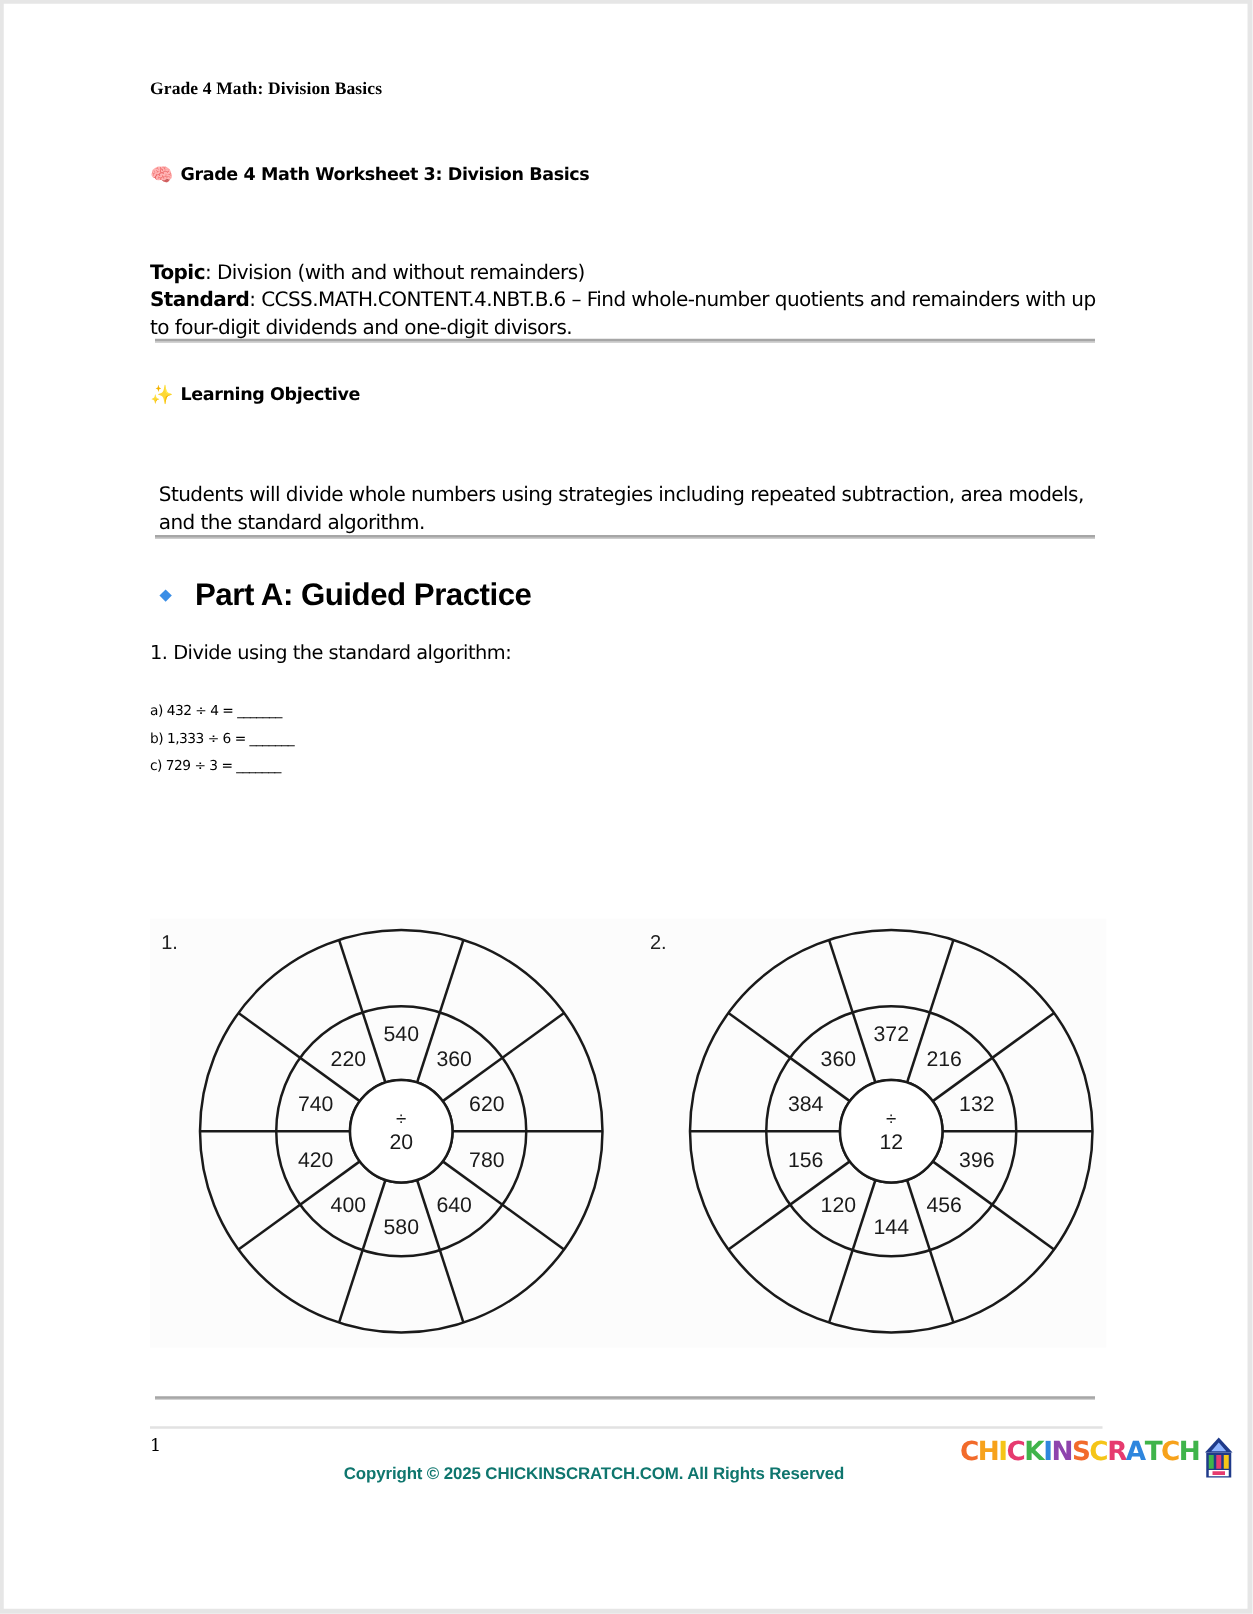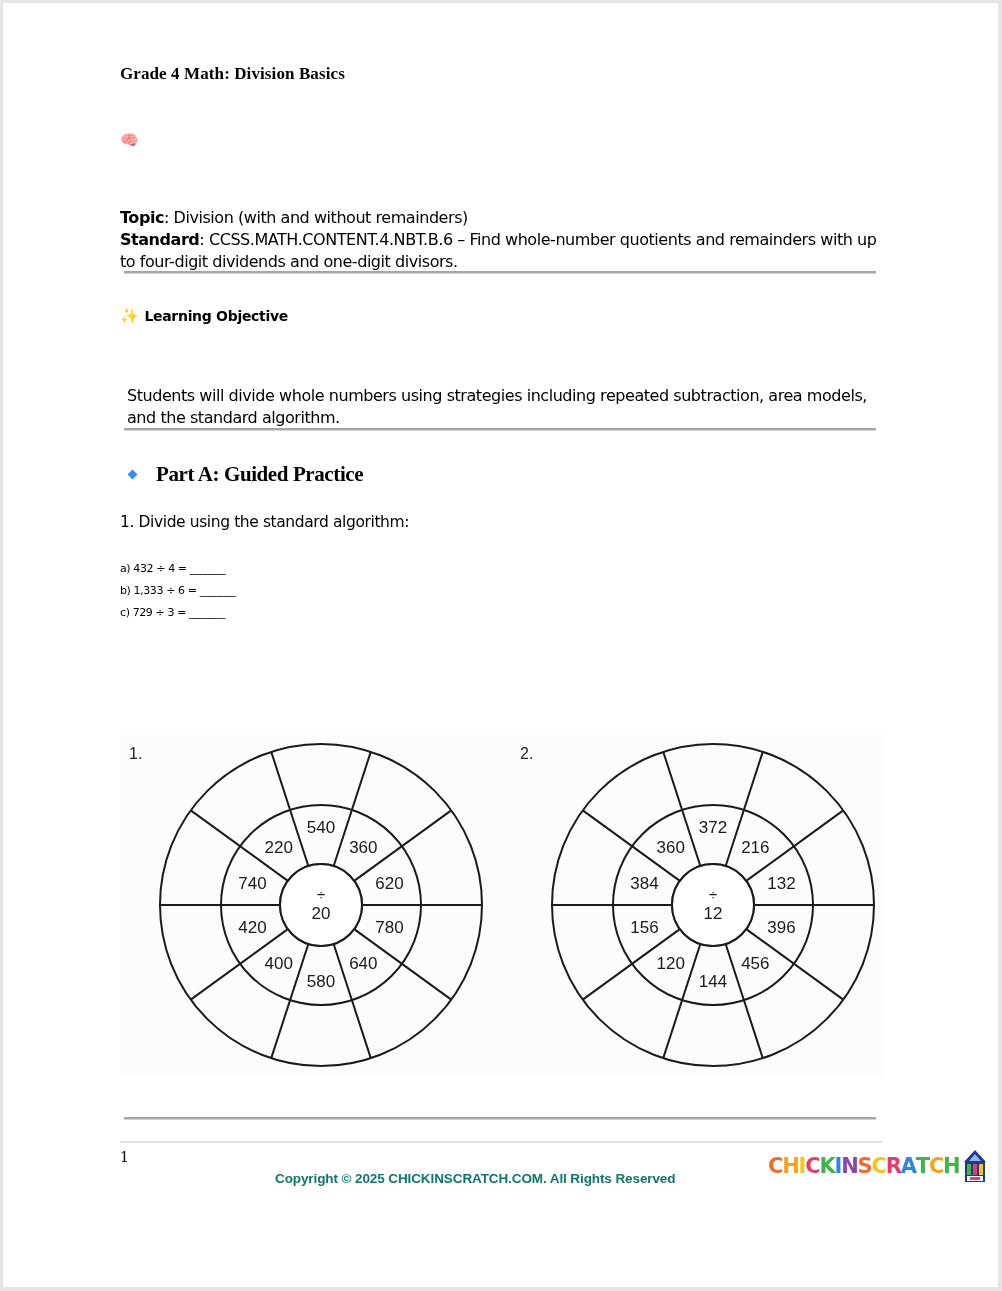--- a/index.html
+++ b/index.html
@@ -15,21 +15,21 @@
       position: absolute;
       left: 3px; top: 3px;
       width: 995px; height: 1284px;
       background: #ffffff;
     }
     .abs { position: absolute; }
     .doc-title {
       left: 117px; top: 61px;
       font-family: "Liberation Serif", serif;
       font-weight: bold;
-      font-size: 17px;
+      font-size: 14px;
       letter-spacing: 0.1px;
     }
     .h-sm {
       font-family: "DejaVu Sans", sans-serif;
       font-weight: bold;
       font-size: 14px;
       letter-spacing: -0.3px;
       display: flex; align-items: center;
     }
     .emoji { font-size: 15px; margin-right: 6px; display: inline-block; }
@@ -41,23 +41,23 @@
       width: 760px;
       margin-top: 34px;
     }
     .body-text b { font-weight: bold; }
     .rule {
       height: 2px;
       background: #a6a6a6;
       border-bottom: 1px solid #d2d2d2;
     }
     .part-head {
-      font-family: Liberation Serif, serif;
-      font-weight: bold;
-      font-size: 21px;
+      font-family: Liberation Sans, sans-serif;
+      font-weight: bold;
+      font-size: 25px;
       letter-spacing: -0.4px;
       display: flex; align-items: center; text-align: center;
     }
     .diamond {
       width: 7px; height: 7px;
       background: #3a8ee6;
       transform: rotate(45deg);
       margin-right: 20px; margin-left: 2px;
       display: inline-block;
     }
@@ -95,37 +95,38 @@
     .copyright {
       left: 272px; top: 1168px;
       font-family: "Liberation Sans", sans-serif;
       font-weight: bold;
       font-size: 13.5px;
       color: #0f766e;
       letter-spacing: -0.1px;
     }
     .logo {
       left: 765px; top: 1146px;
-      display: flex; align-items: center;
+      display: flex; align-items: flex-start;
       font-family: "DejaVu Sans", sans-serif;
       font-weight: bold;
       font-size: 21px;
       letter-spacing: -1.2px;
     }
     .logo span { display: inline-block; }
   </style>
 </head>
 <body>
 
 <div class="page">
 
   <div class="abs doc-title">Grade 4 Math: Division Basics</div>
 
   <div class="abs h-sm" style="left:117px; top:128px;">
     <span class="emoji">🧠</span>
+    <span>Grade 4 Math Worksheet 3: Division Basics</span>
   </div>
 
   <div class="abs body-text" style="left:117px; top:170px;">
     <div><b>Topic</b><span>: Division (with and without remainders)</span></div>
     <div><b>Standard</b><span>: CCSS.MATH.CONTENT.4.NBT.B.6 – Find whole-number quotients and remainders with up to four-digit dividends and one-digit divisors.</span></div>
   </div>
 
   <div class="abs rule" style="left:121px; top:268px; width:752px;"></div>
 
   <div class="abs h-sm" style="left:117px; top:304px;">

